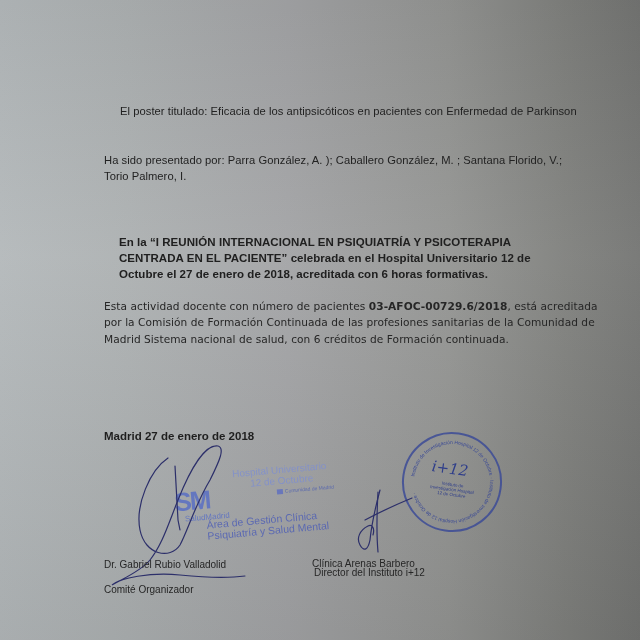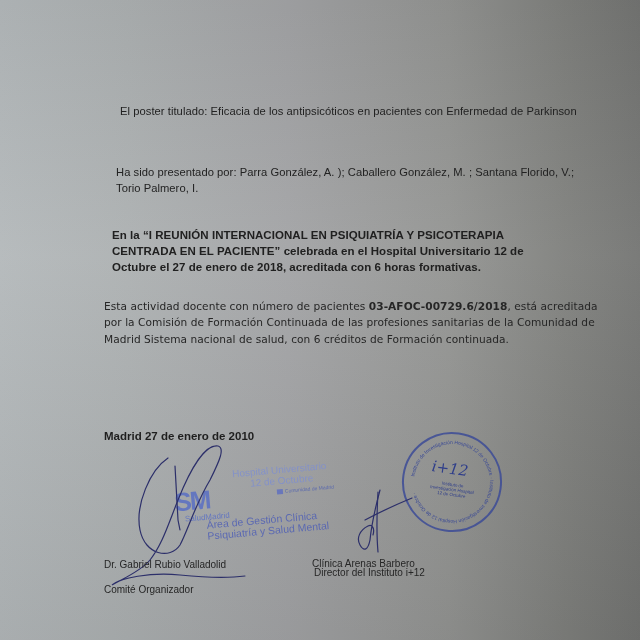--- a/index.html
+++ b/index.html
@@ -86,25 +86,25 @@
     }
 
     svg.sigs { position: absolute; left: 0; top: 0; width: 640px; height: 640px; pointer-events: none; }
   </style>
 </head>
 <body>
 
 <div class="shade"></div>
 
 <p class="para p1" style="margin:16px">El poster titulado: Eficacia de los antipsicóticos en pacientes con Enfermedad de Parkinson</p>
-<p class="para p2" style="margin:12px">Ha sido presentado por: Parra González, A. ); Caballero González, M. ; Santana Florido, V.; Torio Palmero, I.</p>
-<p class="para p3" style="margin:8px">En la “I REUNIÓN INTERNACIONAL EN PSIQUIATRÍA Y PSICOTERAPIA CENTRADA EN EL PACIENTE”  celebrada en el Hospital Universitario 12 de Octubre el 27 de enero de 2018, acreditada con 6 horas formativas.</p>
+<p class="para p2" style="margin:0">Ha sido presentado por: Parra González, A. ); Caballero González, M. ; Santana Florido, V.; Torio Palmero, I.</p>
+<p class="para p3" style="margin:15px">En la “I REUNIÓN INTERNACIONAL EN PSIQUIATRÍA Y PSICOTERAPIA CENTRADA EN EL PACIENTE”  celebrada en el Hospital Universitario 12 de Octubre el 27 de enero de 2018, acreditada con 6 horas formativas.</p>
 <p class="para p4" style="margin:0"><span>Esta actividad docente con número de pacientes </span><b>03-AFOC-00729.6/2018</b><span>, está acreditada por la Comisión de Formación Continuada de las profesiones sanitarias de la Comunidad de Madrid Sistema nacional de salud, con 6 créditos de Formación continuada.</span></p>
 
-<div class="date">Madrid 27 de enero de 2010</div>
+<div class="date">Madrid 27 de enero de 2018</div>
 
 <div class="hosp-stamp">
   <div class="logo-sm">SM</div>
   <div class="logo-sub">SaludMadrid</div>
   <div class="hosp-line1">Hospital Universitario</div>
   <div class="hosp-line2">12 de Octubre</div>
   <div class="hosp-line3"><span class="box"></span><span>Comunidad de Madrid</span></div>
   <div class="area1">Área de Gestión Clínica</div>
   <div class="area2">Psiquiatría y Salud Mental</div>
 </div>

